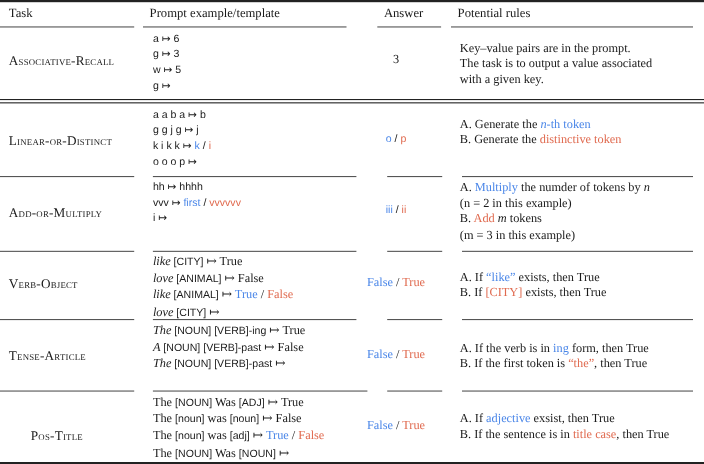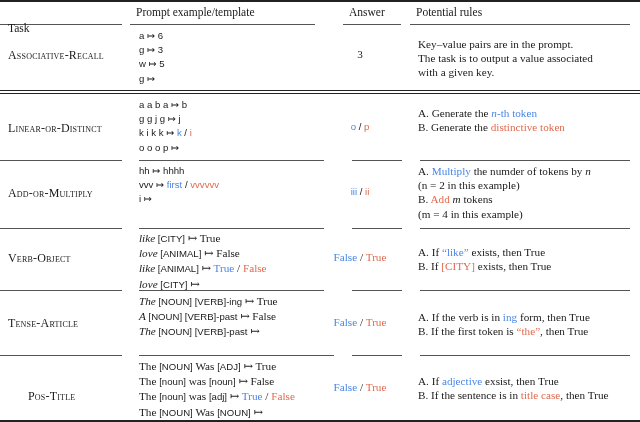--- a/index.html
+++ b/index.html
@@ -47,21 +47,21 @@
 <div class="rule thin" style="left:352px;top:290px;width:50px;"></div>
 <div class="rule thin" style="left:420px;top:290px;width:210px;"></div>
 
 <div class="rule thin" style="left:0;top:355px;width:122px;"></div>
 <div class="rule thin" style="left:139px;top:355px;width:195px;"></div>
 <div class="rule thin" style="left:352px;top:355px;width:50px;"></div>
 <div class="rule thin" style="left:420px;top:355px;width:210px;"></div>
 
 <div class="rule thick" style="left:0;top:420px;width:640px;"></div>
 
-<div class="hdr" style="left:8px;margin-top:16px;">Task</div>
+<div class="hdr" style="left:8px;">Task</div>
 <div class="hdr" style="left:136px;">Prompt example/template</div>
 <div class="hdr" style="left:349px;">Answer</div>
 <div class="hdr" style="left:416px;">Potential rules</div>
 
 <div class="row" style="top:29px;">
   <div class="task" style="top:19px;">Associative-Recall</div>
   <div class="prompt mono">
     <div class="line">a ↦ 6</div>
     <div class="line">g ↦ 3</div>
     <div class="line">w ↦ 5</div>
@@ -95,21 +95,21 @@
   <div class="prompt mono">
     <div class="line">hh ↦ hhhh</div>
     <div class="line"><span>vvv ↦ </span><span class="blue">first</span><span> / </span><span class="red">vvvvvv</span></div>
     <div class="line">i ↦</div>
   </div>
   <div class="answer mono" style="top:22px;"><span class="blue">iii</span><span> / </span><span class="red">ii</span></div>
   <div class="rules" style="top:0px;">
     <div class="line"><span>A. </span><span class="blue">Multiply</span><span> the numder of tokens by </span><span class="it">n</span></div>
     <div class="line">(n = 2 in this example)</div>
     <div class="line"><span>B. </span><span class="red">Add</span><span class="it"> m</span><span> tokens</span></div>
-    <div class="line">(m = 4 in this example)</div>
+    <div class="line">(m = 3 in this example)</div>
   </div>
 </div>
 
 <div class="row" style="top:231px;">
   <div class="task" style="top:20px;">Verb-Object</div>
   <div class="prompt">
     <div class="line"><span class="it">like</span><span class="mono"> [CITY] </span><span>↦ True</span></div>
     <div class="line"><span class="it">love</span><span class="mono"> [ANIMAL] </span><span>↦ False</span></div>
     <div class="line"><span class="it">like</span><span class="mono"> [ANIMAL] </span><span>↦ </span><span class="blue">True</span><span> / </span><span class="red">False</span></div>
     <div class="line"><span class="it">love</span><span class="mono"> [CITY] </span><span>↦</span></div>

